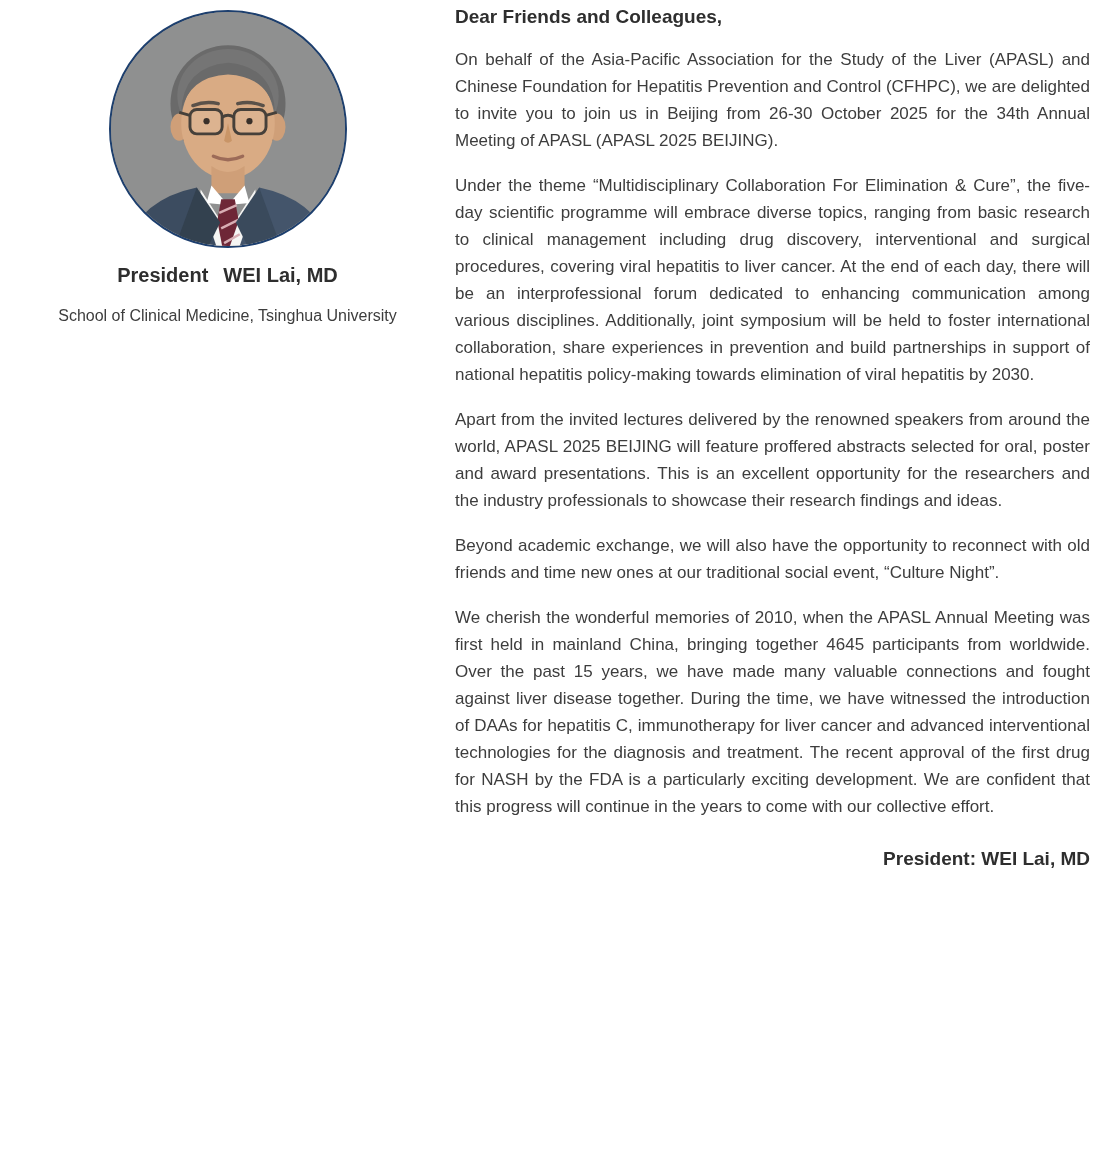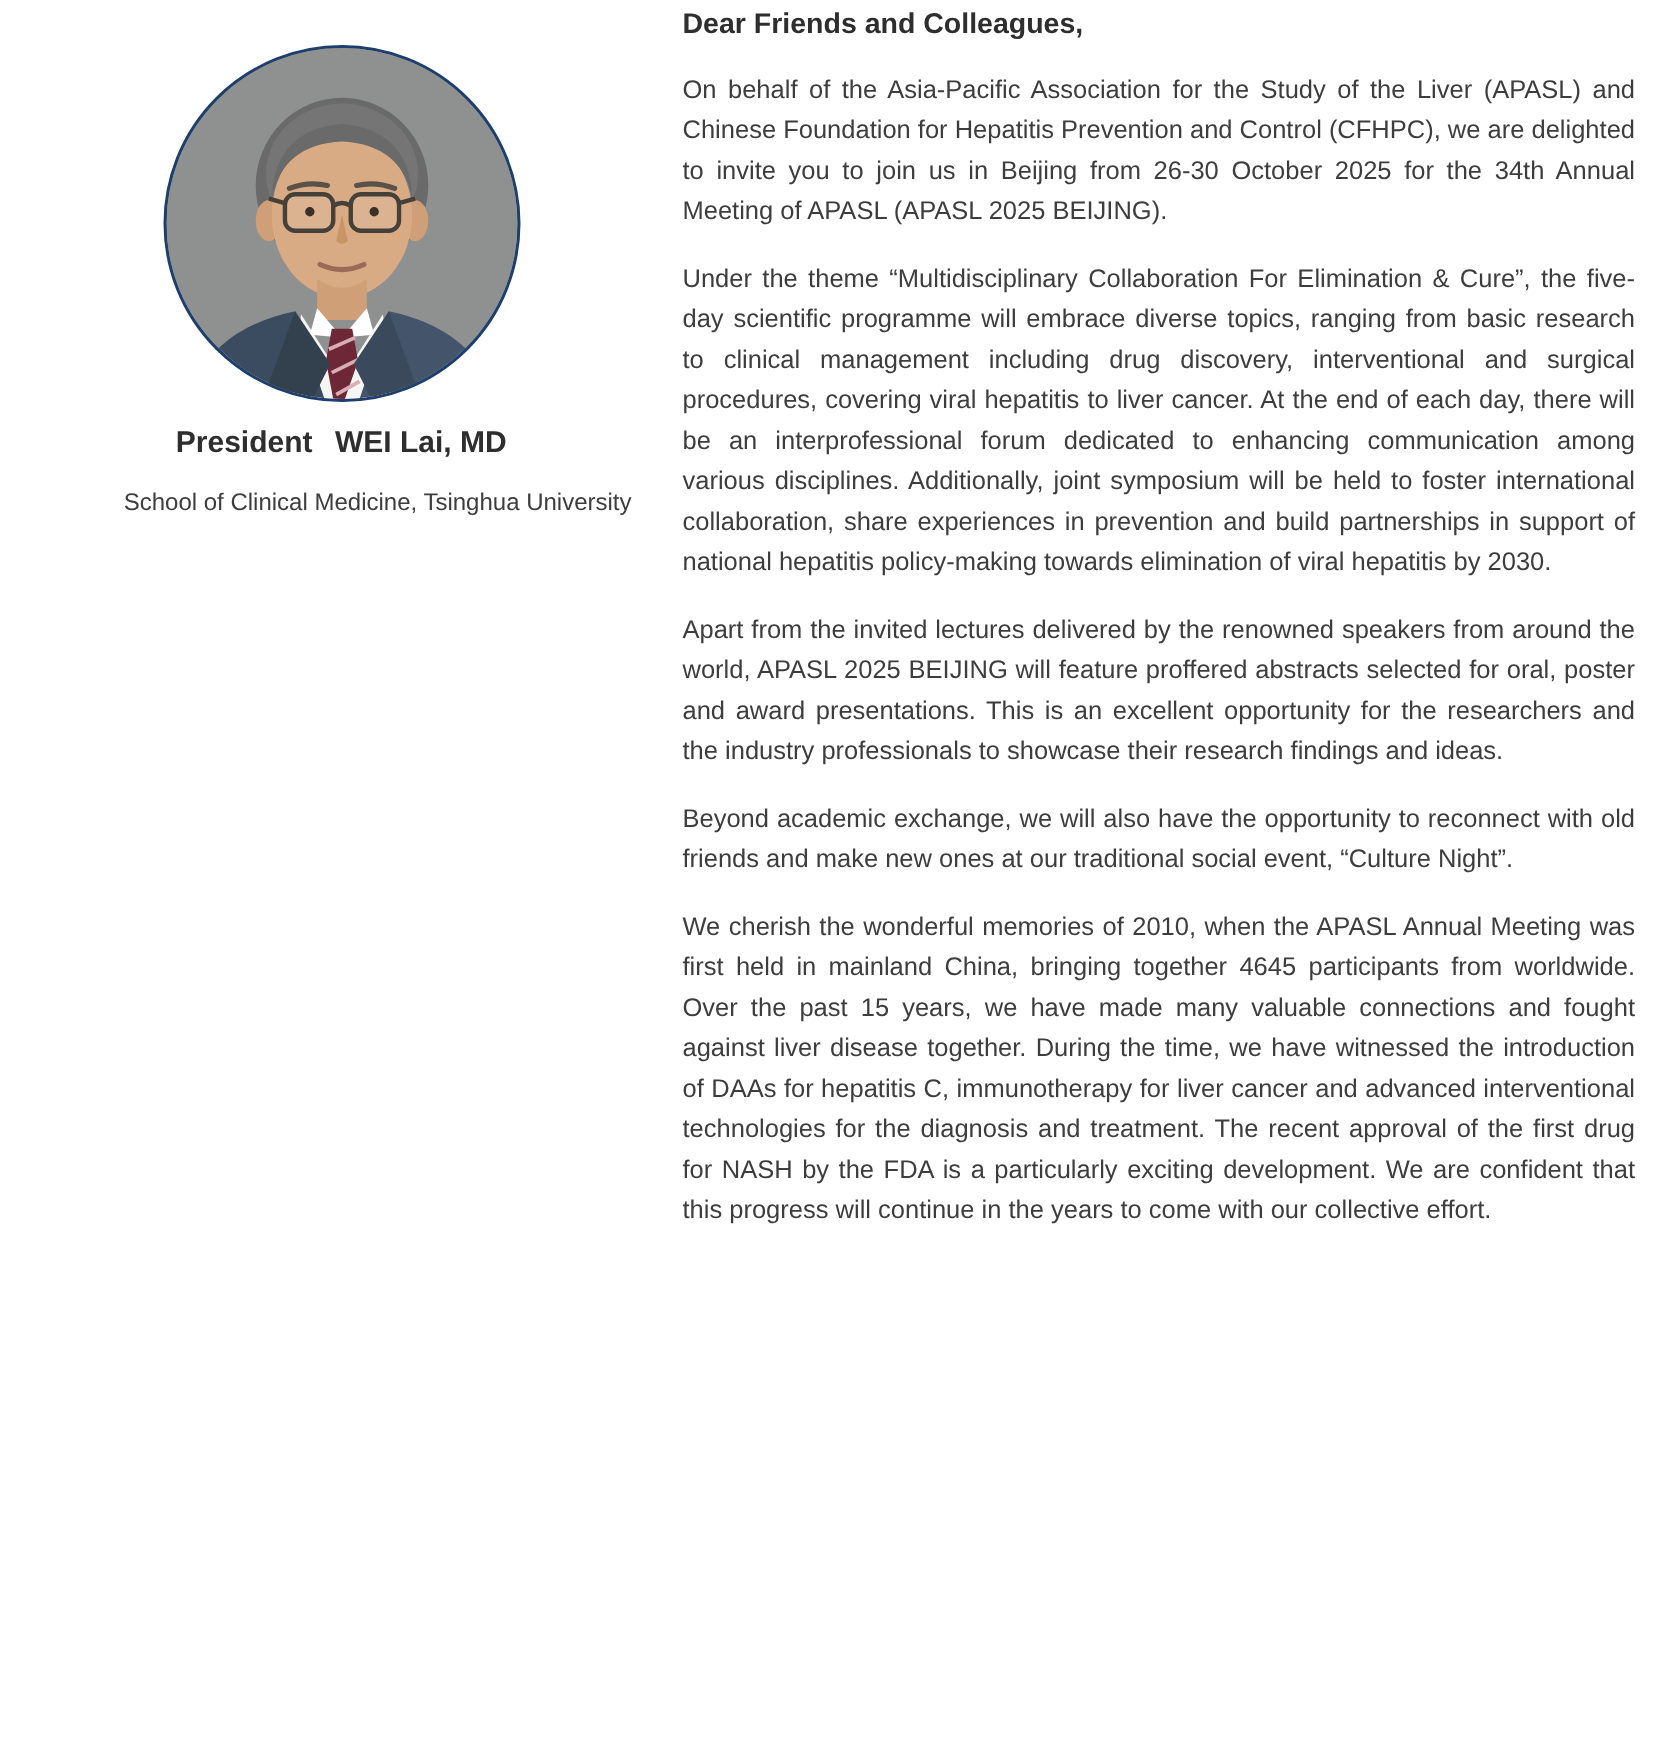--- a/index.html
+++ b/index.html
@@ -21,22 +21,21 @@
   .container{
     display:flex;
     width:100%;
     height:100%;
   }
   
   .left-col{
     width:455px;
     flex:none;
     padding-top:8px;
-    text-align:right;
-    margin-top:20px;
+    text-align:center;
   }
   .portrait-wrap{
     width:238px;
     height:238px;
     margin:2px auto 0;
     border-radius:50%;
     border:2.5px solid var(--ring);
     overflow:hidden;
     background:var(--photo-bg);
   }
@@ -153,18 +152,19 @@
 
     <p class="affiliation second">School of Clinical Medicine, Tsinghua University</p>
   </div>
 
   <div class="right-col">
     <h1 class="salutation">Dear Friends and Colleagues,</h1>
 
     <p class="para">On behalf of the Asia-Pacific Association for the Study of the Liver (APASL) and Chinese Foundation for Hepatitis Prevention and Control (CFHPC), we are delighted to invite you to join us in Beijing from 26-30 October 2025 for the 34th Annual Meeting of APASL (APASL 2025 BEIJING).</p>
     <p class="para">Under the theme “Multidisciplinary Collaboration For Elimination &amp; Cure”, the five-day scientific programme will embrace diverse topics, ranging from basic research to clinical management including drug discovery, interventional and surgical procedures, covering viral hepatitis to liver cancer. At the end of each day, there will be an interprofessional forum dedicated to enhancing communication among various disciplines. Additionally, joint symposium will be held to foster international collaboration, share experiences in prevention and build partnerships in support of national hepatitis policy-making towards elimination of viral hepatitis by 2030.</p>
     <p class="para">Apart from the invited lectures delivered by the renowned speakers from around the world, APASL 2025 BEIJING will feature proffered abstracts selected for oral, poster and award presentations. This is an excellent opportunity for the researchers and the industry professionals to showcase their research findings and ideas.</p>
-    <p class="para">Beyond academic exchange, we will also have the opportunity to reconnect with old friends and make new ones at our traditional social event, “Culture Night”.</p>
+    <p class="para">Beyond academic exchange, we will also have the opportunity to reconnect with old friends and time new ones at our traditional social event, “Culture Night”.</p>
     <p class="para">We cherish the wonderful memories of 2010, when the APASL Annual Meeting was first held in mainland China, bringing together 4645 participants from worldwide. Over the past 15 years, we have made many valuable connections and fought against liver disease together. During the time, we have witnessed the introduction of DAAs for hepatitis C, immunotherapy for liver cancer and advanced interventional technologies for the diagnosis and treatment. The recent approval of the first drug for NASH by the FDA is a particularly exciting development. We are confident that this progress will continue in the years to come with our collective effort.</p>
 
+    <p class="signature">President: WEI Lai, MD</p>
   </div>
 
 </div>
 
 </body></html>

